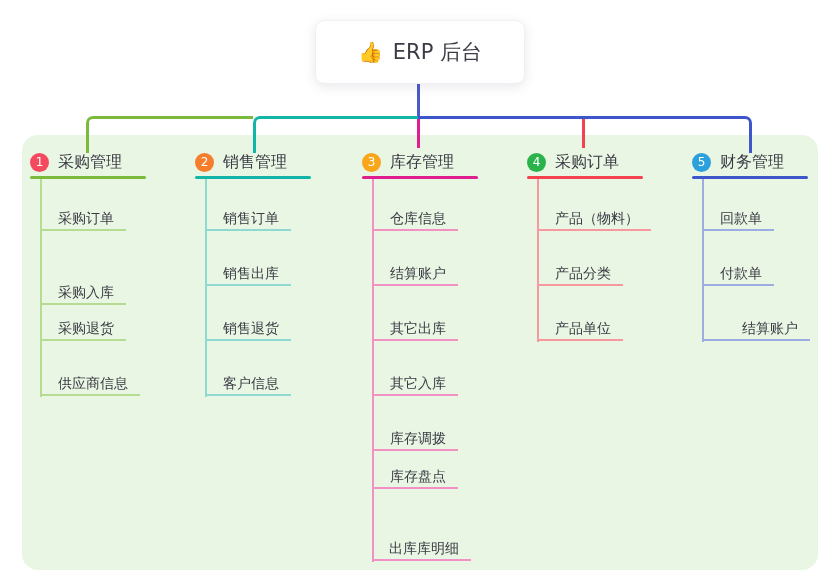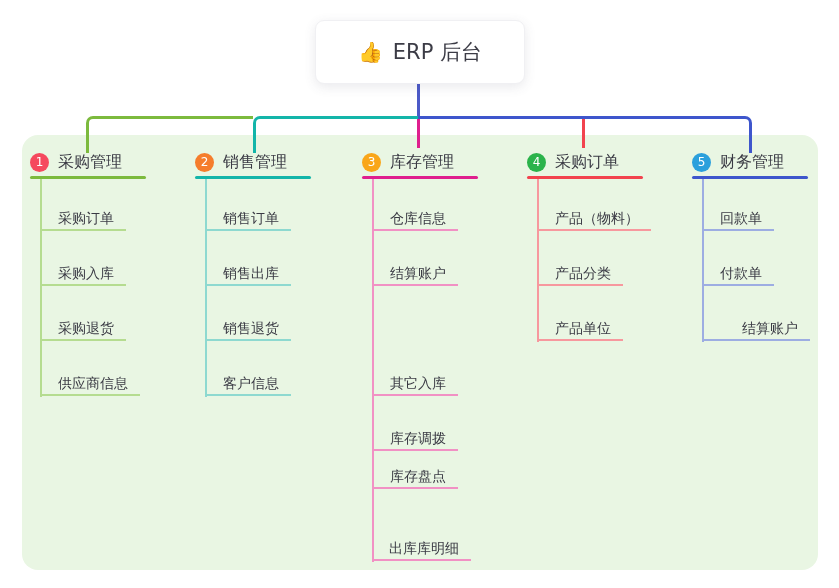--- a/index.html
+++ b/index.html
@@ -60,21 +60,21 @@
   </div>
 
   <div class="branch bx1">
     <div class="bhead">
       <span class="bnum" style="background-color: rgb(245, 73, 94);">1</span>
       <span class="blabel">采购管理</span>
     </div>
     <div class="bline" style="background-color: rgb(124, 186, 61);"></div>
     <div class="btrunk t4" style="background-color: rgb(181, 220, 144);"></div>
     <div class="child r0" style="border-bottom-color: rgb(181, 220, 144);">采购订单</div>
-    <div class="child r1" style="border-bottom-color: rgb(181, 220, 144);">采购入库</div>
+    <div class="child r1" style="border-bottom-color: rgb(181, 220, 144); margin-top: 19px;">采购入库</div>
     <div class="child r2" style="border-bottom-color: rgb(181, 220, 144);">采购退货</div>
     <div class="child r3" style="border-bottom-color: rgb(181, 220, 144);">供应商信息</div>
   </div>
 
   <div class="branch bx2">
     <div class="bhead">
       <span class="bnum" style="background-color: rgb(245, 125, 44);">2</span>
       <span class="blabel">销售管理</span>
     </div>
     <div class="bline" style="background-color: rgb(19, 181, 169);"></div>
@@ -87,20 +87,21 @@
 
   <div class="branch bx3">
     <div class="bhead">
       <span class="bnum" style="background-color: rgb(249, 166, 26);">3</span>
       <span class="blabel">库存管理</span>
     </div>
     <div class="bline" style="background-color: rgb(223, 31, 142);"></div>
     <div class="btrunk t7" style="background-color: rgb(241, 145, 196);"></div>
     <div class="child r0" style="border-bottom-color: rgb(241, 145, 196);">仓库信息</div>
     <div class="child r1" style="border-bottom-color: rgb(241, 145, 196);">结算账户</div>
+    <div class="child r2" style="border-bottom-color: rgb(241, 145, 196);">其它出库</div>
     <div class="child r3" style="border-bottom-color: rgb(241, 145, 196);">其它入库</div>
     <div class="child r4" style="border-bottom-color: rgb(241, 145, 196);">库存调拨</div>
     <div class="child r5" style="border-bottom-color: rgb(241, 145, 196);">库存盘点</div>
     <div class="child r6" style="border-bottom-color: rgb(241, 145, 196); padding-left: 17px;">出库库明细</div>
   </div>
 
   <div class="branch bx4">
     <div class="bhead">
       <span class="bnum" style="background-color: rgb(43, 179, 75);">4</span>
       <span class="blabel">采购订单</span>

